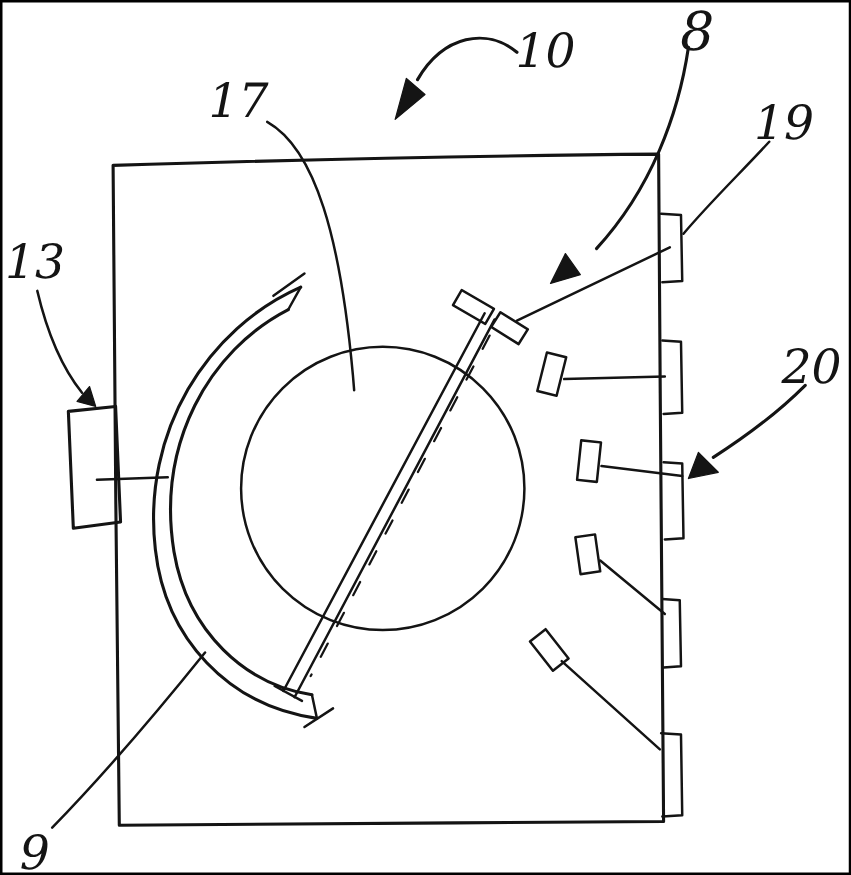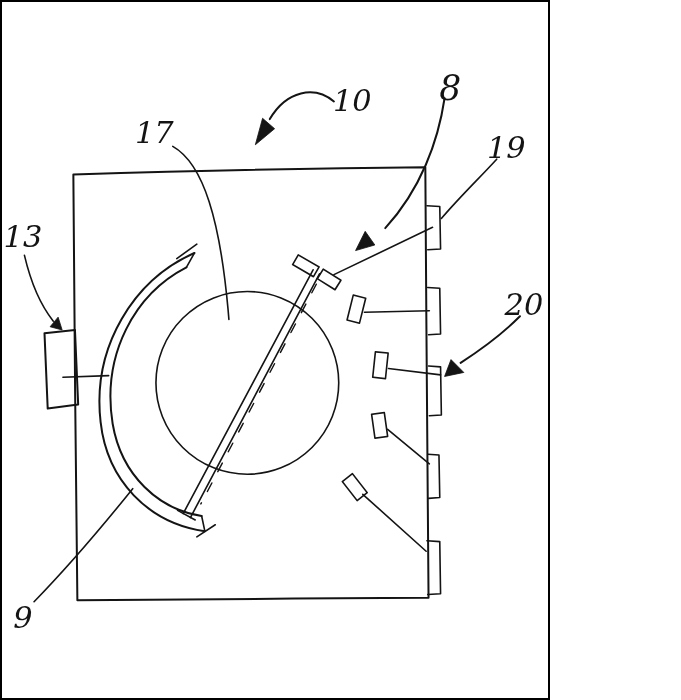--- a/index.html
+++ b/index.html
@@ -3,21 +3,21 @@
 <meta charset="utf-8">
 <style>
   html, body {
     margin: 0;
     padding: 0;
     background: #ffffff;
     font-family: "DejaVu Serif", serif;
   }
   .figure-canvas {
     position: relative;
-    width: 550px;
+    width: 681px;
     height: 700px;
     background: #ffffff;
     box-sizing: border-box;
     border: 2px solid #000000;
     overflow: hidden;
   }
   svg.sketch {
     display: block;
     width: 100%;
     height: 100%;

